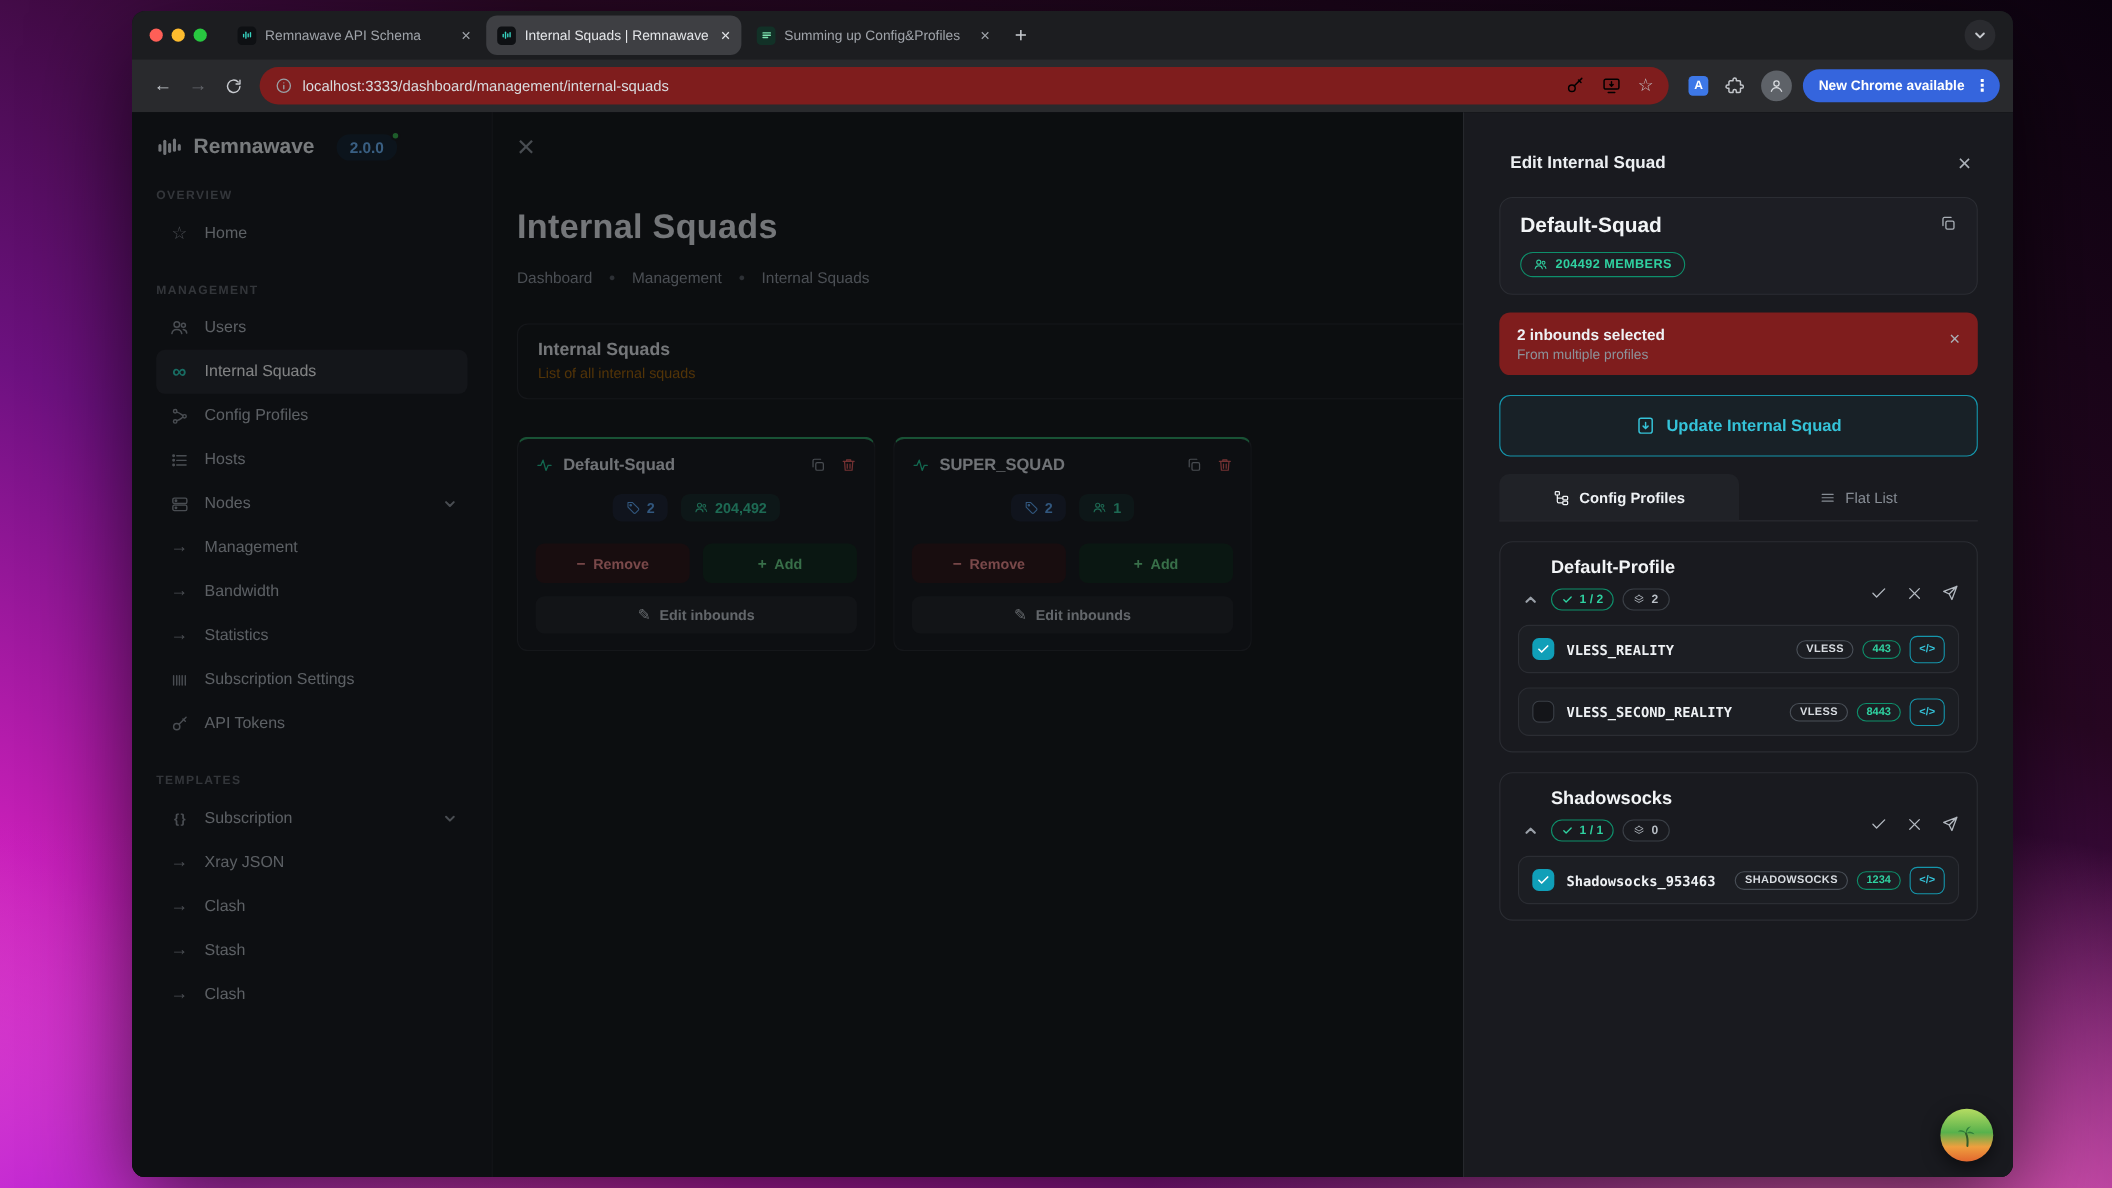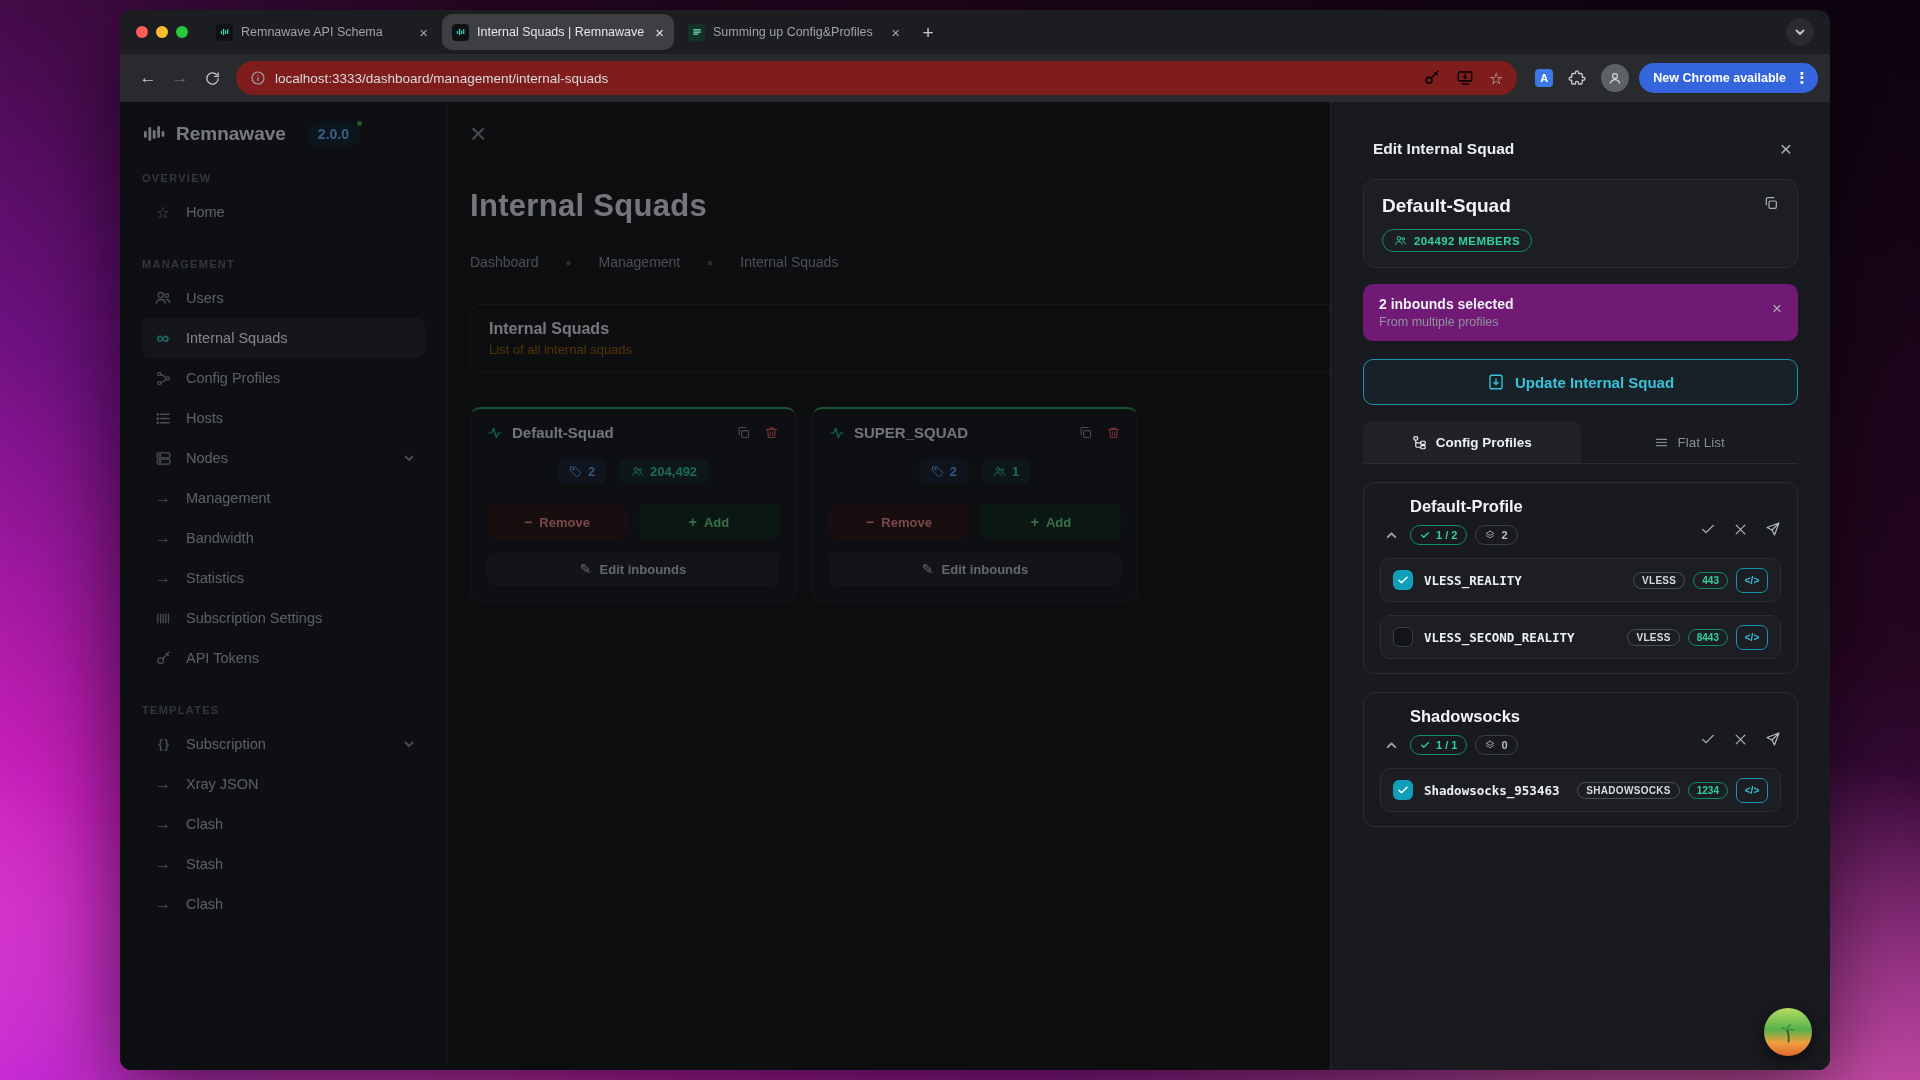--- a/index.html
+++ b/index.html
@@ -57,21 +57,21 @@
   .sb-ic{width:22px;display:flex;justify-content:center;color:#8f959d;font-size:16px;flex:none}
   .sb-item.active .sb-ic{color:#2dd4bf}
   .sb-chev{margin-left:auto;color:#8f959d}
   .inf{font-size:18px;font-weight:700;line-height:1}
   .arrowi{font-size:16px;line-height:1}
   .bracesi{font-size:12px;font-weight:700;letter-spacing:-1px}
 
   .main{flex:1;min-width:0;padding:18px 22px;position:relative}
   .page-close{font-size:28px;color:#8d939b;line-height:1}
   .page-title{margin-top:40px;font-size:31px;font-weight:700;color:#e4e7eb;letter-spacing:.3px}
-  .crumbs{margin-top:30px;display:flex;align-items:center;gap:27px;font-size:14px;color:#9298a0}
+  .crumbs{margin-top:20px;display:flex;align-items:center;gap:15px;font-size:14px;color:#9298a0}
   .crumb-dot{color:#565b62;font-size:10px}
   .panel{margin-top:34px;border:1px solid #26282d;border-radius:10px;padding:15px 18px}
   .panel-title{font-size:16px;font-weight:600;color:#e6e9ec}
   .panel-sub{margin-top:4px;font-size:13px;color:#a16207}
   .squads{margin-top:34px;display:flex;gap:16px}
   .squad-card{width:326px;background:#17181c;border:1px solid #26282d;border-top:2px solid #2e9e63;border-radius:10px;padding:15px 16px}
   .sq-head{display:flex;align-items:center;gap:9px}
   .sq-act{color:#20c997}
   .sq-name{font-size:15px;font-weight:600;color:#dde1e6}
   .sq-tools{margin-left:auto;display:flex;gap:13px;align-items:center}
@@ -93,25 +93,25 @@
   
   .drawer{position:absolute;right:0;top:0;bottom:0;width:500px;background:#191a1f;border-left:1px solid #26282d;padding:32px;z-index:6;overflow:hidden}
   .d-head{display:flex;align-items:center;padding:4px 6px 0 10px}
   .d-title{font-size:15.5px;font-weight:600;color:#eceff2}
   .d-close{margin-left:auto;color:#aab0b7;font-size:21px;line-height:1}
   .d-card{margin-top:20px;border:1px solid #2b2d33;background:#1d1e24;border-radius:12px;padding:15px 18px}
   .d-squad-row{display:flex;align-items:flex-start}
   .d-squad-name{font-size:19px;font-weight:700;color:#f2f4f6}
   .d-copy{margin-left:auto;color:#aab0b7}
   .members-pill{margin-top:12px;display:inline-flex;align-items:center;gap:7px;border:1px solid #0e8f6b;color:#2fd1a0;font-size:11.5px;font-weight:700;padding:4px 11px;border-radius:14px;letter-spacing:.4px}
-  .banner{margin-top:16px;background:#701a75;border-radius:10px;padding:12px 16px;display:flex;align-items:flex-start}
+  .banner{margin-top:16px;background:#7f1d1d;border-radius:10px;padding:12px 16px;display:flex;align-items:flex-start}
   .banner-title{font-size:14px;font-weight:700;color:#eef1f4}
   .banner-sub{margin-top:3px;font-size:12.5px;color:#8d939b}
   .banner-close{margin-left:auto;color:#aab0b7;font-size:17px;margin-top:4px;line-height:1}
-  .update-btn{margin-top:18px;height:46px;border-radius:10px;border:1px solid #1596ac;background:rgba(21,170,191,.05);color:#35c3d9;font-size:15px;font-weight:600;display:flex;align-items:center;justify-content:center;gap:10px;width:100%}
+  .update-btn{margin-top:18px;height:56px;border-radius:10px;border:1px solid #1596ac;background:rgba(21,170,191,.05);color:#35c3d9;font-size:15px;font-weight:600;display:flex;align-items:center;justify-content:center;gap:10px;width:100%}
   .search{margin-top:16px;height:40px;border-radius:9px;border:1px solid #2b2d33;background:#121316;display:flex;align-items:center;gap:9px;padding:0 12px;color:#7a818a}
   .search input{flex:1;background:none;border:none;outline:none;color:#d6dade;font-size:13.5px;font-family:inherit}
   .search input::placeholder{color:#61666d}
   .d-tabs{margin-top:16px;display:flex;border-bottom:1px solid #2b2d33}
   .d-tab{flex:1;height:42px;display:flex;align-items:center;justify-content:center;gap:9px;font-size:13.5px;color:#878d95;font-weight:500}
   .d-tab.active{background:#202227;border-radius:9px 9px 0 0;color:#eef1f4;font-weight:600}
   .group{margin-top:18px;border:1px solid #2b2d33;border-radius:12px;padding:14px 16px;background:#191a1f}
   .g-head{position:relative}
   .g-title{margin-left:30px;font-size:16.5px;font-weight:700;color:#f2f4f6}
   .g-meta{margin-top:9px;display:flex;align-items:center;gap:8px}

